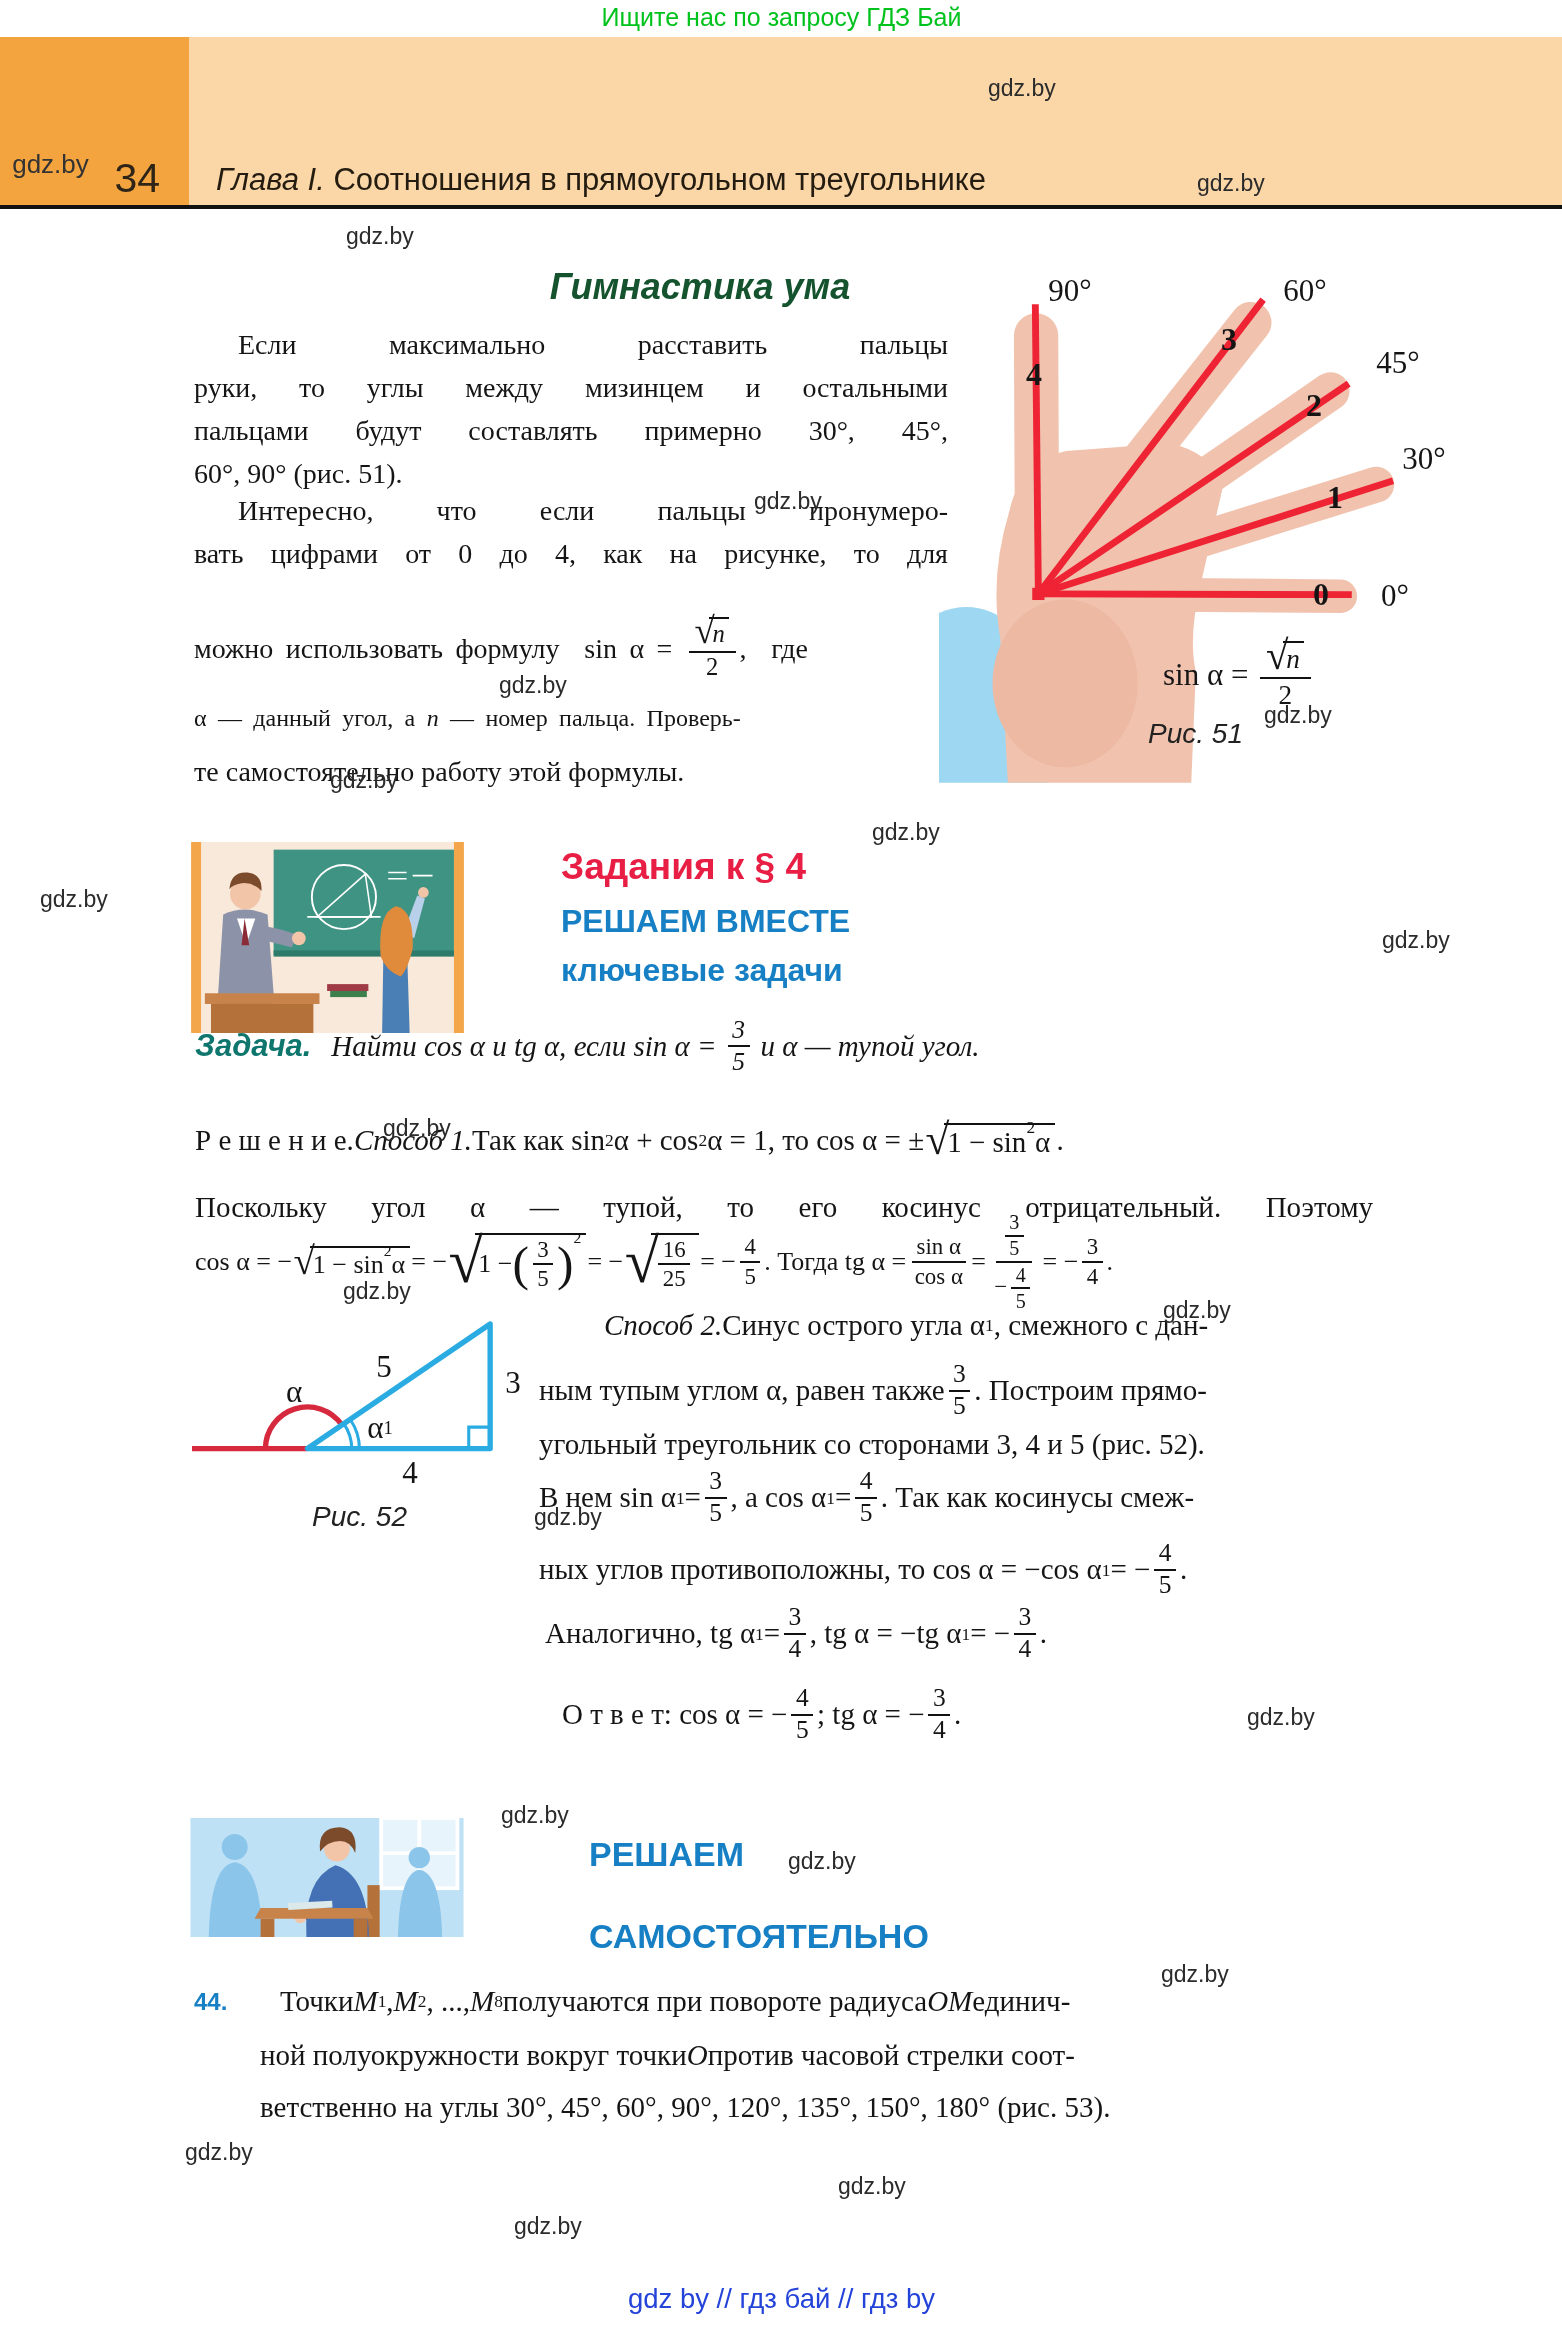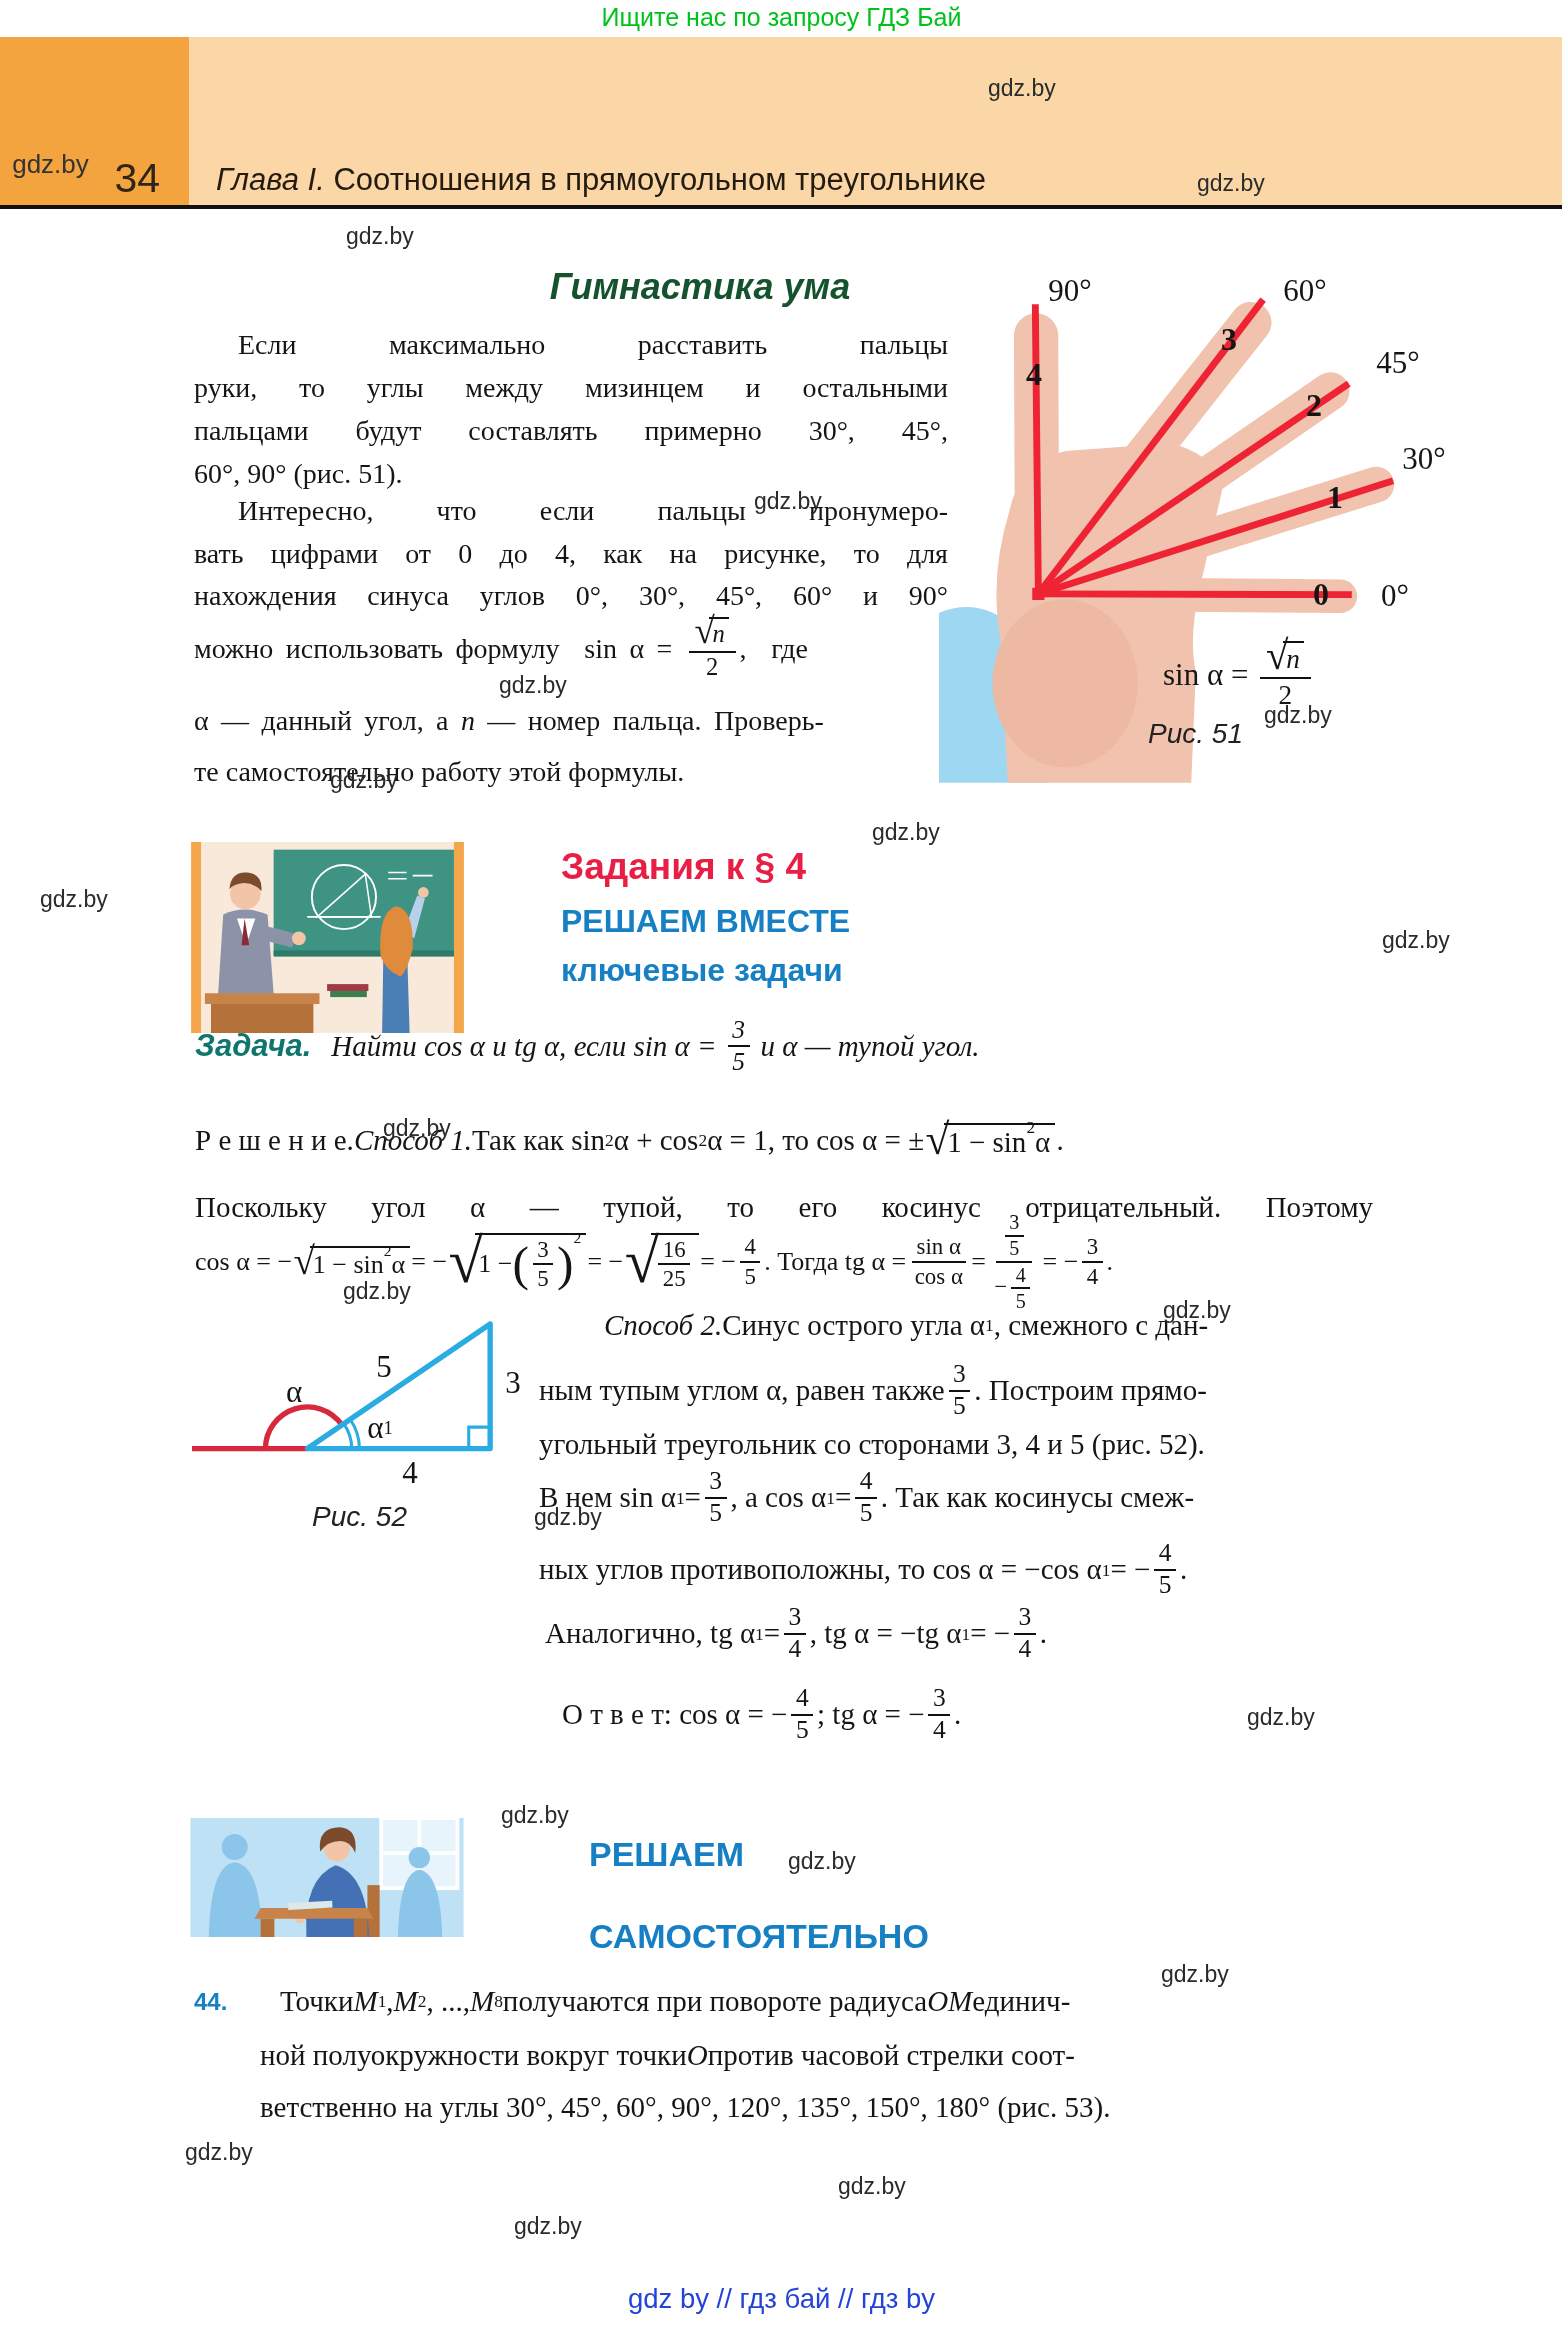--- a/index.html
+++ b/index.html
@@ -89,23 +89,22 @@
 
   <div class="gym-title">Гимнастика ума</div>
 
   <div class="body-line ind" style="left:194px;top:330px;">Если максимально расставить пальцы</div>
   <div class="body-line" style="left:194px;top:373px;">руки, то углы между мизинцем и остальными</div>
   <div class="body-line" style="left:194px;top:416px;">пальцами будут составлять примерно 30°, 45°,</div>
   <div class="body-line last" style="left:194px;top:459px;">60°, 90° (рис. 51).</div>
 
   <div class="body-line ind" style="left:194px;top:496px;">Интересно, что если пальцы пронумеро-</div>
   <div class="body-line" style="left:194px;top:539px;">вать цифрами от 0 до 4, как на рисунке, то для</div>
-  <div class="body-line" style="left:194px;top:581px;">нахождения синуса углов 0°, 30°, 45°, 60° и 90°</div>
   <div class="mline wide" style="position:absolute;left:194px;top:617px;font-size:28px;"><span>можно использовать формулу  sin α = </span><span class="frac"><span class="fn"><span><span class="sqrt"><span class="rad">√</span><span class="rc"><span class="mi">n</span></span></span></span></span><span class="fd"><span>2</span></span></span><span>,  где</span></div>
-  <div class="mline wide" style="position:absolute;left:194px;top:705px;font-size:28px;"><span>α — данный угол, а </span><span class="mi">n</span><span> — номер пальца. Проверь-</span></div>
+  <div class="mline wide" style="position:absolute;left:194px;top:705px;font-size:24px;"><span>α — данный угол, а </span><span class="mi">n</span><span> — номер пальца. Проверь-</span></div>
   <div class="body-line last" style="left:194px;top:757px;">те самостоятельно работу этой формулы.</div>
 
   <svg class="abs" style="left:939px;top:255px;" width="623" height="528" viewBox="0 0 815 690">
     <path d="M -5,690 L 0,468 Q 52,446 98,486 L 152,580 L 142,690 Z" fill="#9ed7f1"></path>
     <path d="M 90,690 L 80,500 Q 66,420 92,335 Q 106,270 166,256 L 302,246 Q 356,258 372,300 L 342,432 Q 326,500 336,545 L 330,690 Z" fill="#f1c3ae"></path>
     <ellipse cx="165" cy="560" rx="95" ry="110" fill="#edb9a2"></ellipse>
     <line x1="128" y1="330" x2="127" y2="105" stroke="#f1c3ae" stroke-width="58" stroke-linecap="round"></line>
     <line x1="225" y1="320" x2="408" y2="88" stroke="#f1c3ae" stroke-width="54" stroke-linecap="round"></line>
     <line x1="255" y1="355" x2="512" y2="178" stroke="#f1c3ae" stroke-width="50" stroke-linecap="round"></line>
     <line x1="268" y1="395" x2="572" y2="300" stroke="#f1c3ae" stroke-width="47" stroke-linecap="round"></line>

